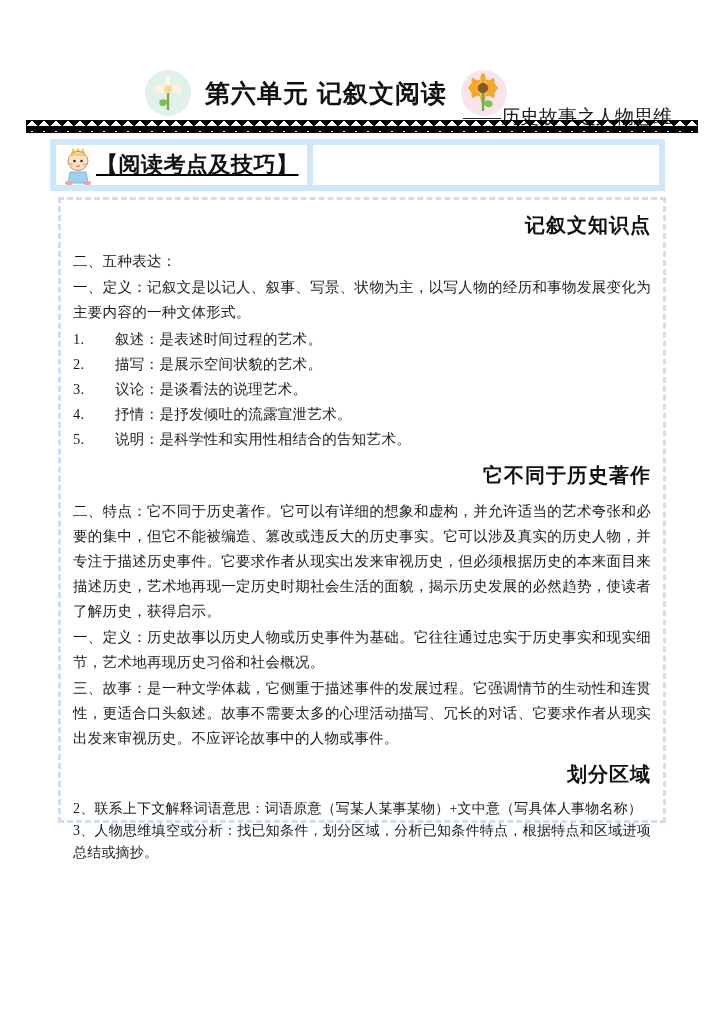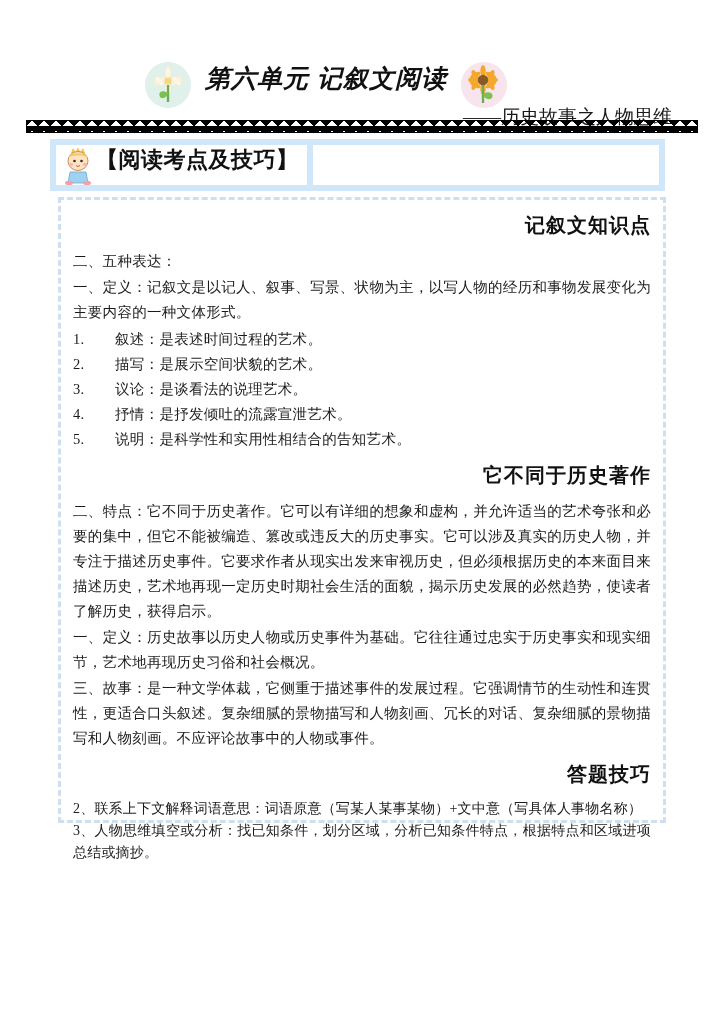--- a/index.html
+++ b/index.html
@@ -22,22 +22,22 @@
   }
 
   
   .title-row {
     position: absolute;
     left: 0;
     top: 62px;
     width: 652px;
     height: 62px;
     display: flex;
+    align-items: center;
     justify-content: center;
-    font-style: italic;
   }
   .title-text {
     font-family: "Liberation Sans", "DejaVu Sans", sans-serif;
     font-size: 25px;
     font-weight: bold;
     color: #111111;
     letter-spacing: 1px;
     margin: 0 14px;
     white-space: nowrap;
   }
@@ -98,23 +98,24 @@
     box-sizing: border-box;
     padding: 6px;
     display: flex;
     align-items: center;
   }
   .heading-inner {
     background: #ffffff;
     height: 100%;
     flex: 0 0 auto;
     display: flex;
-    align-items: flex-start;
+    align-items: center;
     padding: 0 8px 0 4px;
     box-sizing: border-box;
+    text-decoration: underline;
   }
   .heading-inner.filler {
     flex: 1 1 auto;
     margin-left: 6px;
   }
   .kid-icon { width: 36px; height: 40px; flex: 0 0 auto; }
   .heading-text {
     font-family: "Liberation Sans", "DejaVu Sans", sans-serif;
     font-size: 22px;
     font-weight: bold;
@@ -286,22 +287,22 @@
       </li>
       <li class="num-item">
         <span class="idx">5.</span>
         <span class="body">说明：是科学性和实用性相结合的告知艺术。</span>
       </li>
     </ul>
 
     <div class="section-title tight">它不同于历史著作</div>
     <p class="para">二、特点：它不同于历史著作。它可以有详细的想象和虚构，并允许适当的艺术夸张和必要的集中，但它不能被编造、篡改或违反大的历史事实。它可以涉及真实的历史人物，并专注于描述历史事件。它要求作者从现实出发来审视历史，但必须根据历史的本来面目来描述历史，艺术地再现一定历史时期社会生活的面貌，揭示历史发展的必然趋势，使读者了解历史，获得启示。</p>
     <p class="para">一、定义：历史故事以历史人物或历史事件为基础。它往往通过忠实于历史事实和现实细节，艺术地再现历史习俗和社会概况。</p>
-    <p class="para">三、故事：是一种文学体裁，它侧重于描述事件的发展过程。它强调情节的生动性和连贯性，更适合口头叙述。复杂细腻的景物描写和人物刻画、冗长的对话、复杂细腻的景物描写和人物刻画。不应评论故事中的人物或事件。</p>
-
-    <div class="section-title tight">答题技巧</div>
+    <p class="para">三、故事：是一种文学体裁，它侧重于描述事件的发展过程。它强调情节的生动性和连贯性，更适合口头叙述。故事不需要太多的心理活动描写、冗长的对话、它要求作者从现实出发来审视历史。不应评论故事中的人物或事件。</p>
+
+    <div class="section-title tight">划分区域</div>
     <div class="tips">
       <p class="tip-line">2、联系上下文解释词语意思：词语原意（写某人某事某物）+文中意（写具体人事物名称）</p>
       <p class="tip-line">3、人物思维填空或分析：找已知条件，划分区域，分析已知条件特点，根据特点和区域进项总结或摘抄。</p>
     </div>
 
   </div>
 </div>
 
 </body></html>

